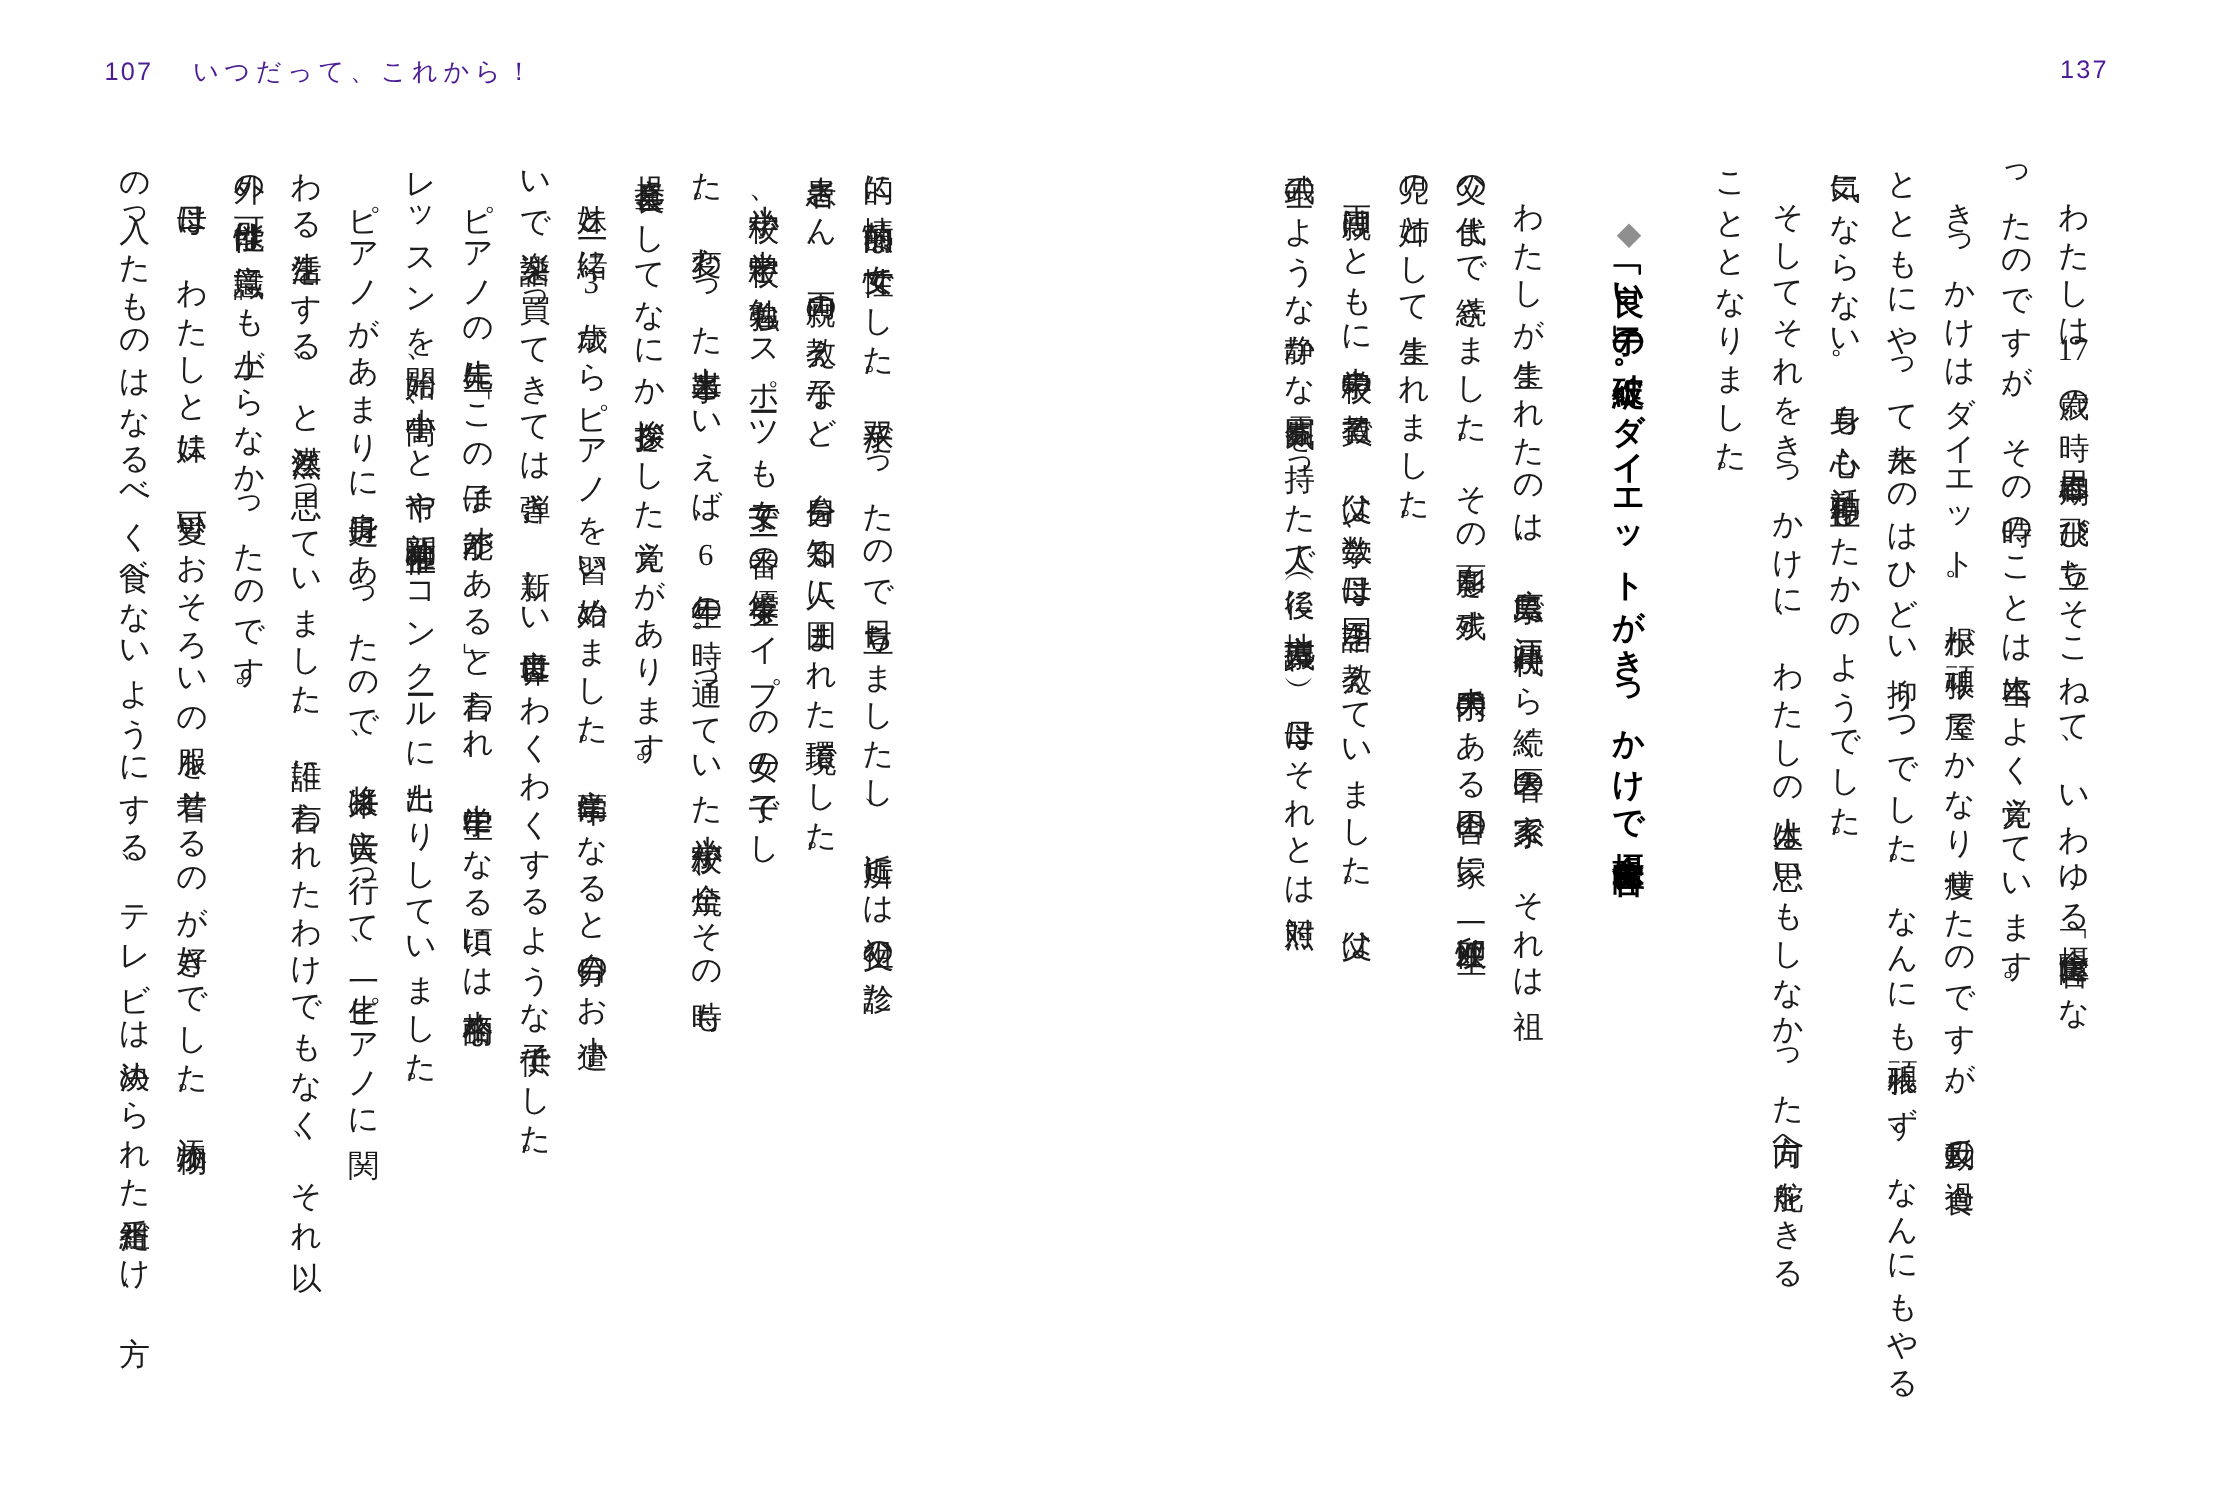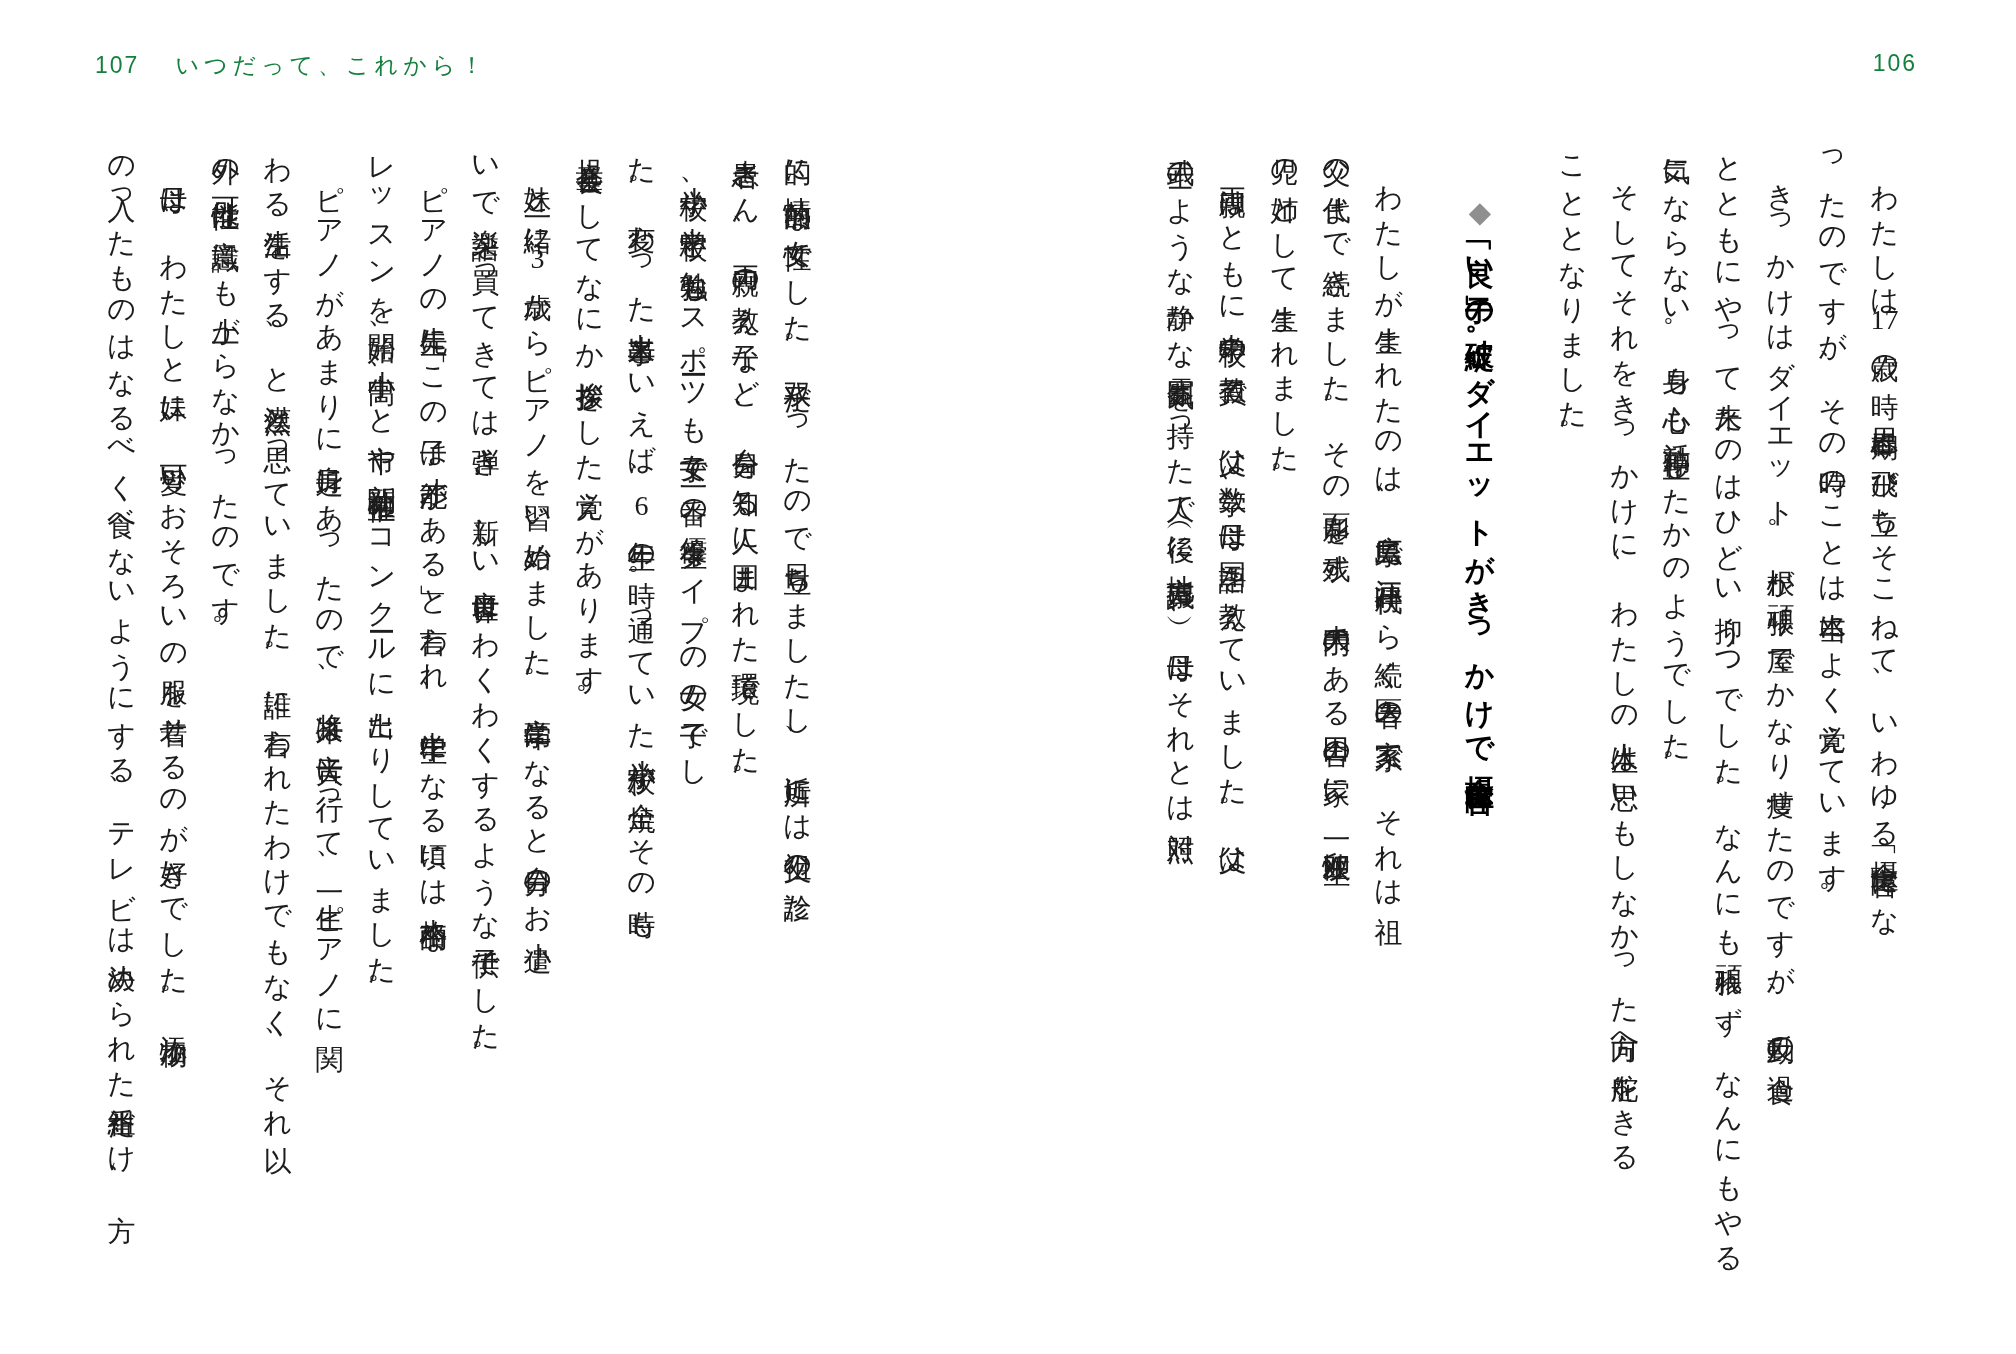--- a/index.html
+++ b/index.html
@@ -9,21 +9,21 @@
     background: #ffffff;
     font-family: "Liberation Serif", "DejaVu Serif", serif;
     overflow: hidden;
   }
 
   
   .page-header {
     position: absolute;
     font-family: "Liberation Sans", "DejaVu Sans", sans-serif;
     font-size: 23px;
-    color: #15803d;
+    color: #4c1d95;
     letter-spacing: 2px;
     white-space: nowrap;
   }
   .header-left  { left: 95px;  top: 50px; }
   .header-right { right: 99px; top: 50px; }
   .running-title { margin-left: 36px; letter-spacing: 5px; }
 
   
   .text-block {
     position: absolute;
@@ -59,21 +59,21 @@
   }
   .heading-marker { color: #8f8f8f; }
 </style>
 </head>
 <body>
 
 <div class="page-header header-left">
   <span>107</span><span class="running-title">いつだって、これから！</span>
 </div>
 
-<div class="page-header header-right">106</div>
+<div class="page-header header-right">137</div>
 
 <div class="text-block rp">
   <div class="para-group"><div class="para indent">わたしは<span class="tcy">17</span>歳の時、思春期に飛び立ちそこねて、いわゆる「摂食障害」にな<br>ったのですが、その時のことは本当によく覚えています。</div><div class="para indent">きっかけはダイエット。根が頑張り屋でかなり痩せたのですが、反動の過食<br>とともにやって来たのはひどい抑うつでした。なんにも頑張れず、なんにもやる<br>気にならない。身も心も活動停止したかのようでした。</div><div class="para indent">そしてそれをきっかけに、わたしの人生は思いもしなかった方向へ舵をきる<br>こととなりました。</div></div>
   <div class="section-heading">
     <span class="heading-marker">◆</span><span>「良い子」の破綻。ダイエットがきっかけで摂食障害に</span>
   </div>
   <div class="para-group"><div class="para indent">わたしが生まれたのは、広島県で江戸時代から続く医者の家系で、それは祖<br>父の代まで続きました。その面影を残す、大手門のある田舎の家に、一卵性双生<br>児の姉として生まれました。</div><div class="para indent">両親はともに中学校の教員で、父は数学、母は国語を教えていました。父は<br>武士のような静かな雰囲気を持った人で（後に地方議員に）、母はそれとは対照</div></div>
 </div>
 
 <div class="text-block lp">

